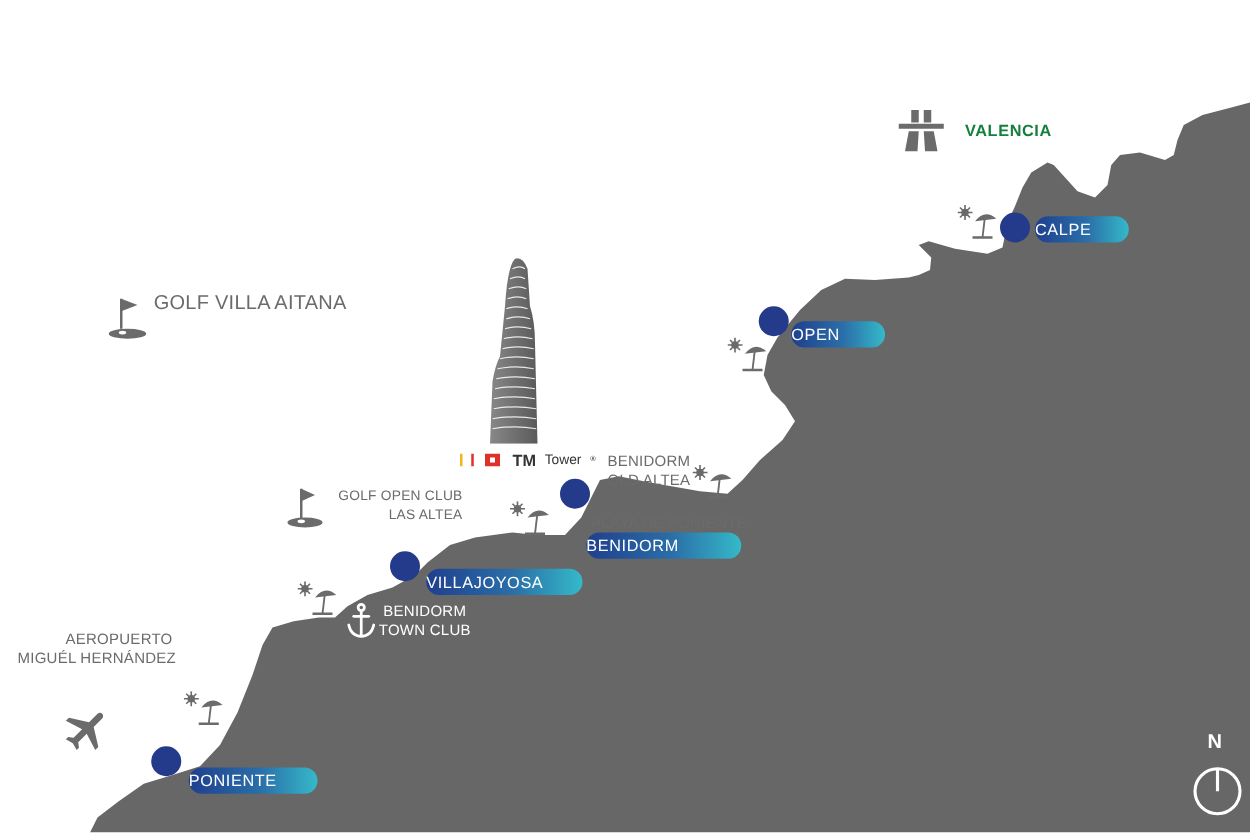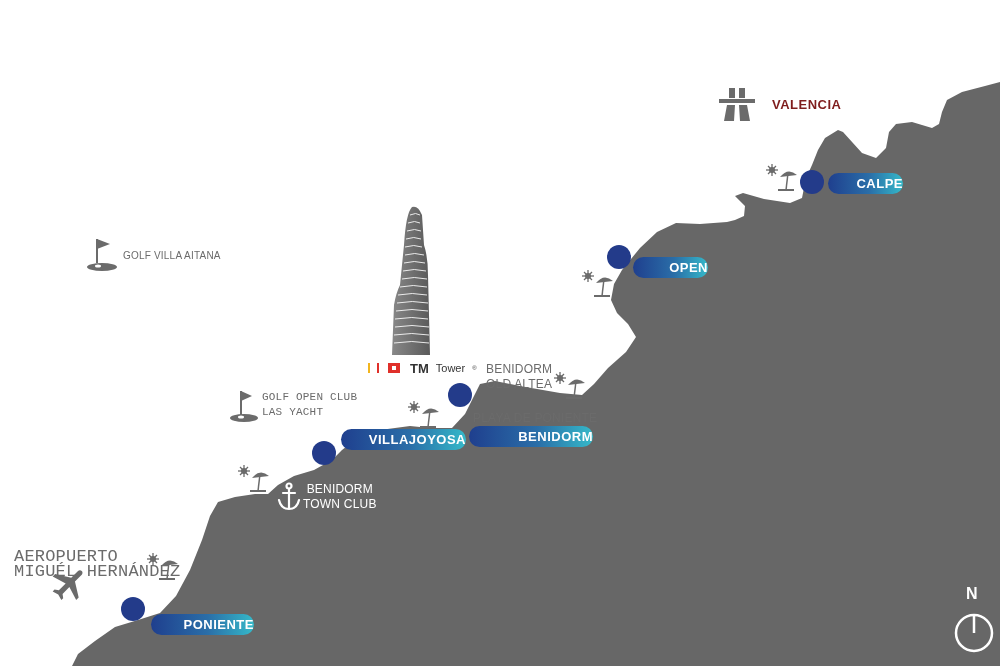--- a/index.html
+++ b/index.html
@@ -1,25 +1,25 @@
 <!DOCTYPE html>
 <html><head>
 <meta charset="utf-8">
 <style>
   html, body { margin:0; padding:0; }
   body { width:1000px; height:666px; position:relative; overflow:hidden; background:#ffffff; font-family:"Liberation Sans", sans-serif; }
   #map { position:absolute; left:0; top:0; width:1000px; height:666px; }
   .lbl { position:absolute; color:#6b6b6b; font-size:12px; letter-spacing:0.2px; line-height:15px; white-space:nowrap; }
-  .lbl.center { text-align:left;font-family:Liberation Mono, monospace; }
+  .lbl.center { text-align:right; }
   .lbl.white { color:#ffffff; }
   .dot { position:absolute; width:24px; height:24px; border-radius:50%; background:#233b8a; }
-  .pill { position:absolute; height:21px; border-radius:11px; color:#fff; font-weight:bold; font-size:13px; line-height:21px; text-align:right; letter-spacing:0.5px;
+  .pill { position:absolute; height:21px; border-radius:11px; color:#fff; font-weight:normal; font-size:13px; line-height:21px; text-align:left; letter-spacing:0.5px;
           background:linear-gradient(90deg, #1f3f8e 0%, #2a6ea8 55%, #35b9c9 100%); }
   .icon { position:absolute; }
-  .valencia { position:absolute; left:772px; top:97px; font-size:13px; font-weight:bold; color:#7f1d1d; letter-spacing:0.5px;text-align:right; }
+  .valencia { position:absolute; left:772px; top:97px; font-size:13px; font-weight:bold; color:#15803d; letter-spacing:0.5px;text-align:right; }
   .tm { position:absolute; left:368px; top:361px; height:14px; display:flex; align-items:center; gap:7px; }
   .tm .bar { width:2px; height:10px; }
   .tm .box { width:12px; height:10px; background:#e0302a; position:relative; margin-left:2px; }
   .tm .box::after { content:""; position:absolute; left:4px; top:3px; width:4px; height:4px; background:#fff; }
   .tm .tmtxt { font-weight:bold; font-size:13px; color:#333; margin-left:3px; }
   .tm .towertxt { font-size:11px; color:#333; }
   .tm sup { font-size:6px; color:#333; }
   .north { position:absolute; left:966px; top:585px; color:#fff; font-weight:bold; font-size:16px; }
 </style>
 </head>
@@ -44,31 +44,31 @@
     <polygon points="21,19 29,19 32,35 22,35" fill="#6b6b6b"></polygon>
 </svg>
 <div class="valencia">VALENCIA</div>
 
 <svg class="icon" style="left:86px;top:237px" width="34" height="36" viewBox="0 0 34 36">
   <line x1="11" y1="2" x2="11" y2="26" stroke="#6b6b6b" stroke-width="2"></line>
   <polygon points="11,2 24,7 11,12" fill="#6b6b6b"></polygon>
   <ellipse cx="16" cy="30" rx="15" ry="4" fill="#6b6b6b"></ellipse>
     <ellipse cx="12" cy="29" rx="3" ry="1.5" fill="#fff"></ellipse>
 </svg>
-<div class="lbl" style="left:123px;top:248px;font-size:10px">GOLF VILLA AITANA</div>
+<div class="lbl" style="left:123px;top:235px;font-size:16px">GOLF VILLA AITANA</div>
 
 <svg class="icon" style="left:228px;top:389px" width="34" height="36" viewBox="0 0 34 36">
   <line x1="13" y1="2" x2="13" y2="26" stroke="#6b6b6b" stroke-width="2"></line>
   <polygon points="13,2 24,7 13,12" fill="#6b6b6b"></polygon>
   <ellipse cx="16" cy="29" rx="14" ry="4" fill="#6b6b6b"></ellipse>
     <ellipse cx="13" cy="28" rx="3" ry="1.5" fill="#fff"></ellipse>
 </svg>
 <div class="lbl center" style="left:262px;top:390px;width:108px;font-size:11px">
   <div>GOLF OPEN CLUB</div>
-  <div>LAS YACHT</div>
+  <div>LAS ALTEA</div>
 </div>
 
 <svg class="icon" style="left:388px;top:205px" width="52" height="150" viewBox="0 0 52 150">
   <defs>
       <linearGradient id="tg" x1="0" x2="1">
         <stop offset="0" stop-color="#888"></stop>
         <stop offset="1" stop-color="#5a5a5a"></stop>
       </linearGradient>
     </defs>
   <path d="M24 2 Q30 0 34 10 L36 40 Q40 52 40 70 L42 150 L4 150 L6 100 Q8 88 12 80 L16 40 Q18 8 24 2 Z" fill="url(#tg)"></path>
@@ -182,36 +182,36 @@
 
 <div class="lbl" style="left:486px;top:362px;font-size:12px">
   <div>BENIDORM</div>
   <div>OLD ALTEA</div>
 </div>
 <div class="dot" style="left:448px;top:383px"></div>
 <div class="lbl" style="left:473px;top:411px;font-size:12px">PLAYA DE PONIENTE</div>
 <div class="pill" style="left:469px;top:426px;width:124px">BENIDORM</div>
 
 <div class="dot" style="left:312px;top:441px"></div>
-<div class="pill" style="left:341px;top:429px;width:125px">VILLAJOYOSA</div>
+<div class="pill" style="left:341px;top:455px;width:125px">VILLAJOYOSA</div>
 
 <svg class="icon" style="left:277px;top:482px" width="24" height="30" viewBox="0 0 24 30">
   <g stroke="#ffffff" stroke-width="2.2" fill="none" stroke-linecap="round">
     <circle cx="12" cy="4" r="2.5"></circle>
       <line x1="12" y1="7" x2="12" y2="26"></line>
       <line x1="6" y1="11" x2="18" y2="11"></line>
     <path d="M2 18 Q4 27 12 27 Q20 27 22 18"></path>
   </g>
 </svg>
 <div class="lbl white" style="left:303px;top:482px;font-size:12px;text-align:center">
   <div>BENIDORM</div>
   <div>TOWN CLUB</div>
 </div>
 
-<div class="lbl center" style="left:14px;top:549px;width:124px;font-size:17px">
+<div class="lbl center" style="left:14px;top:504px;width:124px;font-size:12px">
   <div>AEROPUERTO</div>
   <div>MIGUÉL HERNÁNDEZ</div>
 </div>
 <svg class="icon" style="left:48px;top:563px" width="44" height="42" viewBox="0 0 24 24">
   <path fill="#6b6b6b" d="M21 16v-2l-8-5V3.5c0-.83-.67-1.5-1.5-1.5S10 2.67 10 3.5V9l-8 5v2l8-2.5V19l-2 1.5V22l3.5-1 3.5 1v-1.5L13 19v-5.5l8 2.5z" transform="rotate(45 12 12)"></path>
 </svg>
 
 <div class="dot" style="left:121px;top:597px"></div>
 <div class="pill" style="left:151px;top:614px;width:103px">PONIENTE</div>
 

